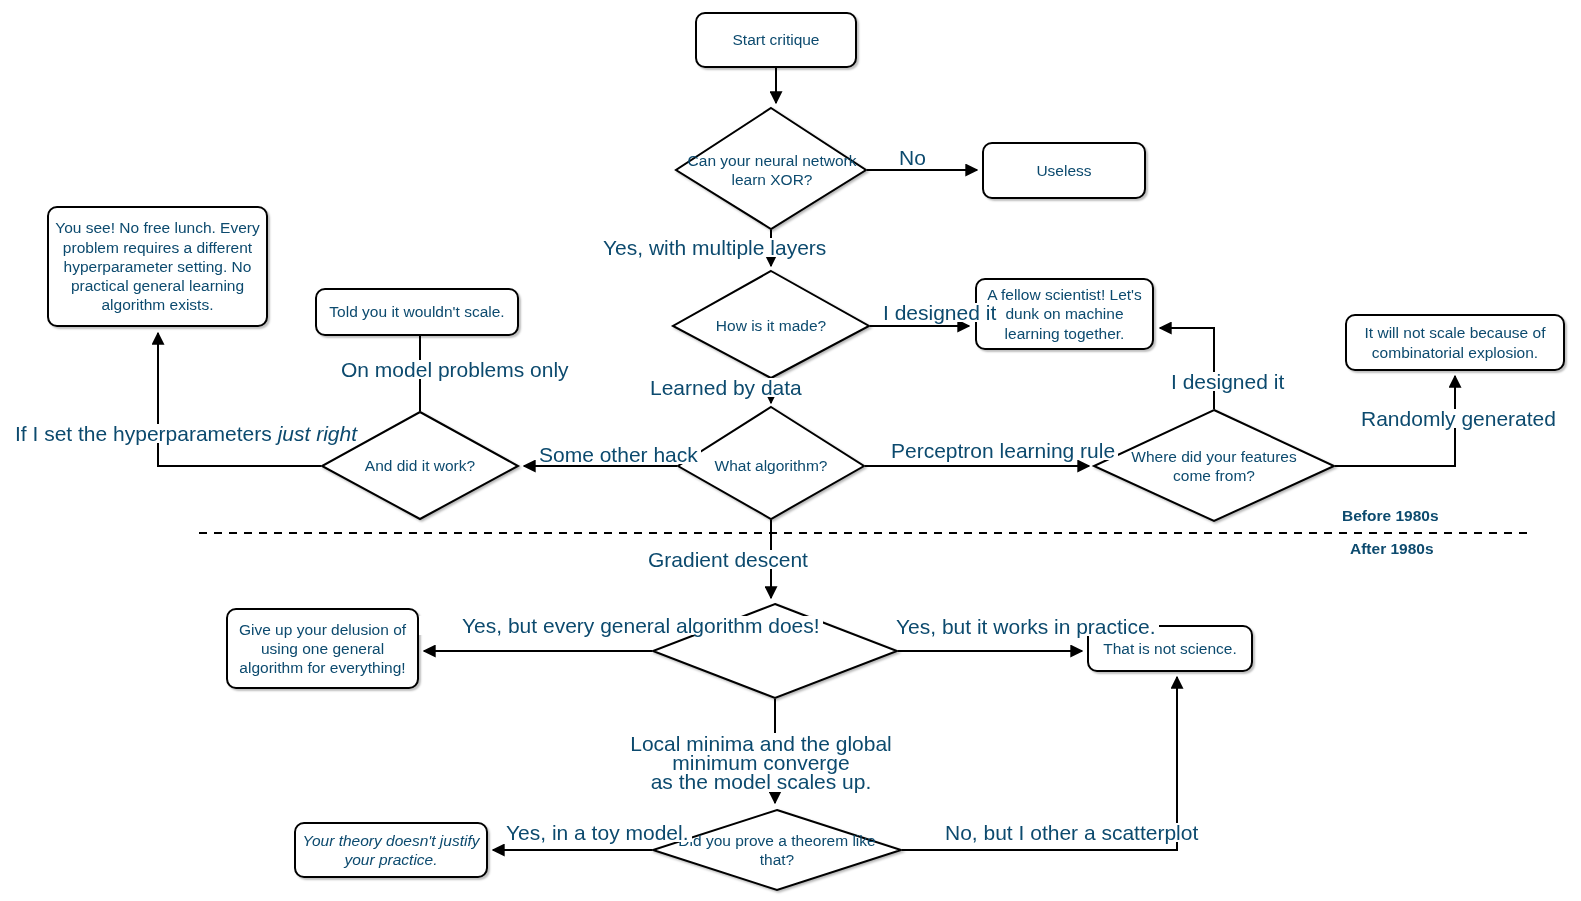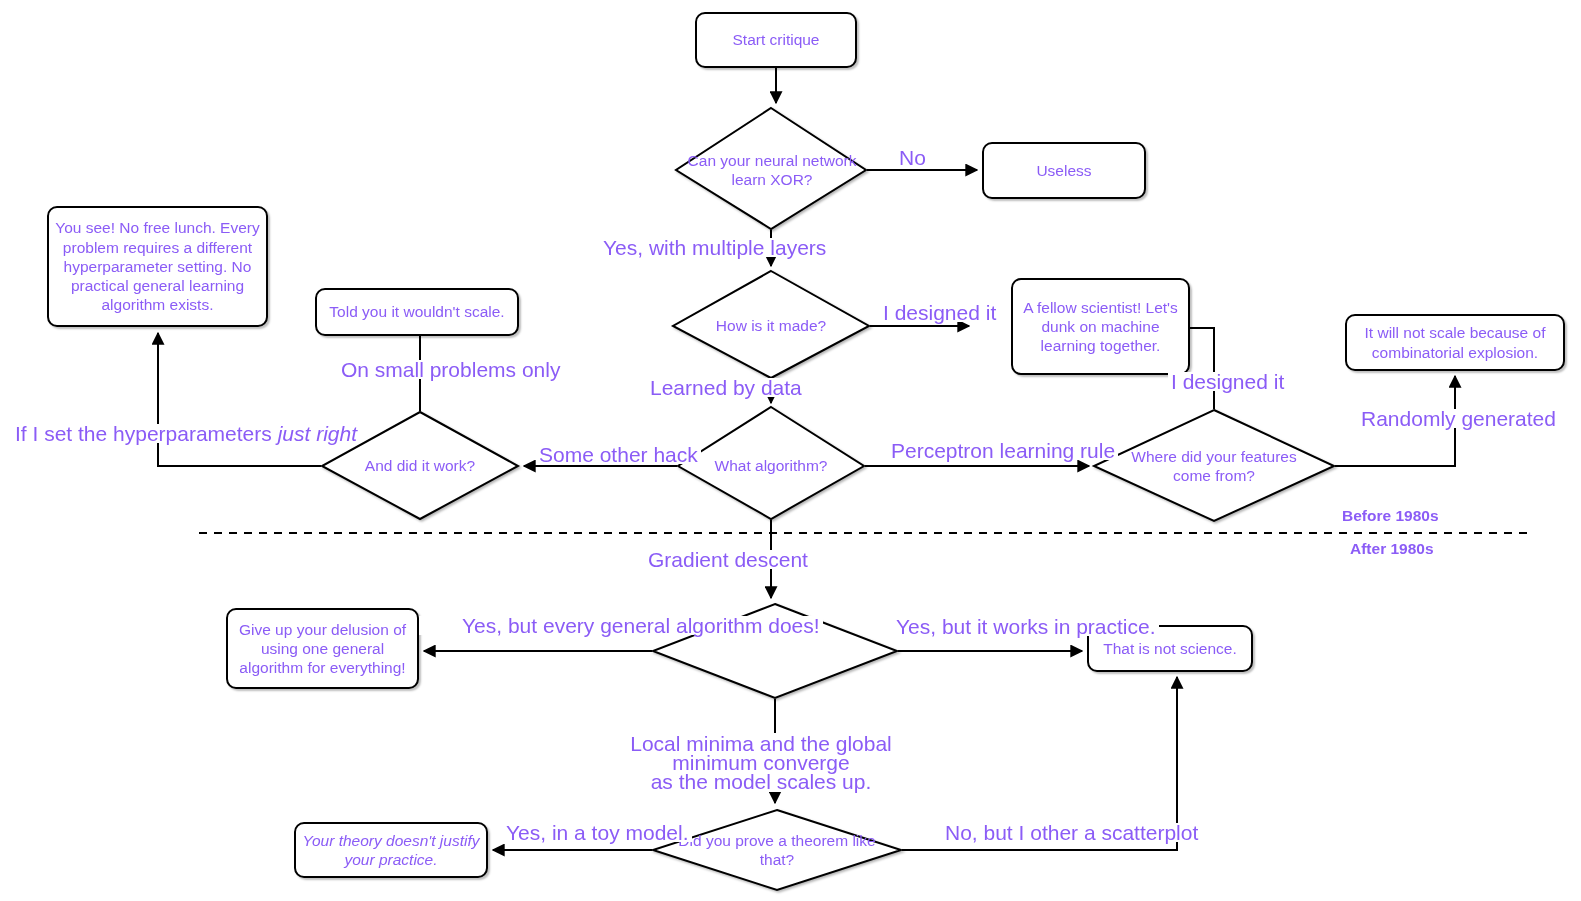--- a/index.html
+++ b/index.html
@@ -7,21 +7,21 @@
     padding: 0;
     background: #ffffff;
     font-family: "Liberation Sans", sans-serif;
   }
   #canvas {
     position: relative;
     width: 1581px;
     height: 901px;
     background: #ffffff;
     overflow: hidden;
-    color: #8b5cf6;
+    color: #0c4a6e;
   }
   #wires {
     position: absolute;
     left: 0; top: 0;
     z-index: 1;
   }
   .node {
     position: absolute;
     box-sizing: border-box;
     border: 2px solid #000000;
@@ -115,21 +115,21 @@
       <polygon points="771,407 864,466 771,519 678,466"></polygon>
       <polygon points="420,412 518,466 420,519 322,466"></polygon>
       <polygon points="1214,410 1334,466 1214,521 1094,466"></polygon>
       <polygon points="775,604 897,651 775,698 653,651"></polygon>
       <polygon points="777,810 901,850 777,890 653,850"></polygon>
     </g>
   </svg>
 
   <div class="node" style="left:695px; top:12px; width:162px; height:56px;">Start critique</div>
   <div class="node" style="left:982px; top:142px; width:164px; height:57px;">Useless</div>
-  <div class="node" style="left:975px; top:278px; width:179px; height:97px;margin-left:36px;">A fellow scientist! Let's dunk on machine learning together.</div>
+  <div class="node" style="left:975px; top:278px; width:179px; height:72px;">A fellow scientist! Let's dunk on machine learning together.</div>
   <div class="node" style="left:47px; top:206px; width:221px; height:121px;">You see! No free lunch. Every problem requires a different hyperparameter setting. No practical general learning algorithm exists.</div>
   <div class="node" style="left:315px; top:288px; width:204px; height:48px;">Told you it wouldn't scale.</div>
   <div class="node" style="left:1345px; top:314px; width:220px; height:57px;">It will not scale because of combinatorial explosion.</div>
   <div class="node" style="left:226px; top:608px; width:193px; height:81px;">Give up your delusion of using one general algorithm for everything!</div>
   <div class="node" style="left:1087px; top:625px; width:166px; height:47px;">That is not science.</div>
   <div class="node" style="left:294px; top:822px; width:194px; height:56px;font-style:italic;">Your theory doesn't justify your practice.</div>
 
   <div class="dlabel" style="left:682px; top:140px; width:180px; height:60px;">Can your neural network learn XOR?</div>
   <div class="dlabel" style="left:681px; top:306px; width:180px; height:40px;">How is it made?</div>
   <div class="dlabel" style="left:681px; top:446px; width:180px; height:40px;">What algorithm?</div>
@@ -138,21 +138,21 @@
   <div class="dlabel" style="left:677px; top:820px; width:200px; height:60px;">Did you prove a theorem like that?</div>
 
   <div class="elabel" style="left:896px; top:148px;">No</div>
   <div class="elabel" style="left:600px; top:238px;">Yes, with multiple layers</div>
   <div class="elabel" style="left:880px; top:303px;">I designed it</div>
   <div class="elabel" style="left:647px; top:378px;">Learned by data</div>
   <div class="elabel" style="left:536px; top:445px;">Some other hack</div>
   <div class="elabel" style="left:888px; top:441px;">Perceptron learning rule</div>
   <div class="elabel" style="left:1168px; top:372px;">I designed it</div>
   <div class="elabel" style="left:1358px; top:409px;">Randomly generated</div>
-  <div class="elabel" style="left:338px; top:360px;">On small problems only</div>
+  <div class="elabel" style="left:338px; top:360px;">On model problems only</div>
   <div class="elabel" style="left:12px; top:424px;"><span>If I set the hyperparameters </span><span class="italic">just right</span></div>
   <div class="elabel" style="left:645px; top:550px;">Gradient descent</div>
   <div class="elabel" style="left:419px; top:616px;padding-left:43px;">Yes, but every general algorithm does!</div>
   <div class="elabel" style="left:893px; top:617px;">Yes, but it works in practice.</div>
   <div class="elabel center2" style="left:592px; top:733px; width:332px;">
     <div>Local minima and the global minimum converge</div>
     <div>as the model scales up.</div>
   </div>
   <div class="elabel" style="left:503px; top:823px;">Yes, in a toy model.</div>
   <div class="elabel" style="left:942px; top:823px;">No, but I other a scatterplot</div>

